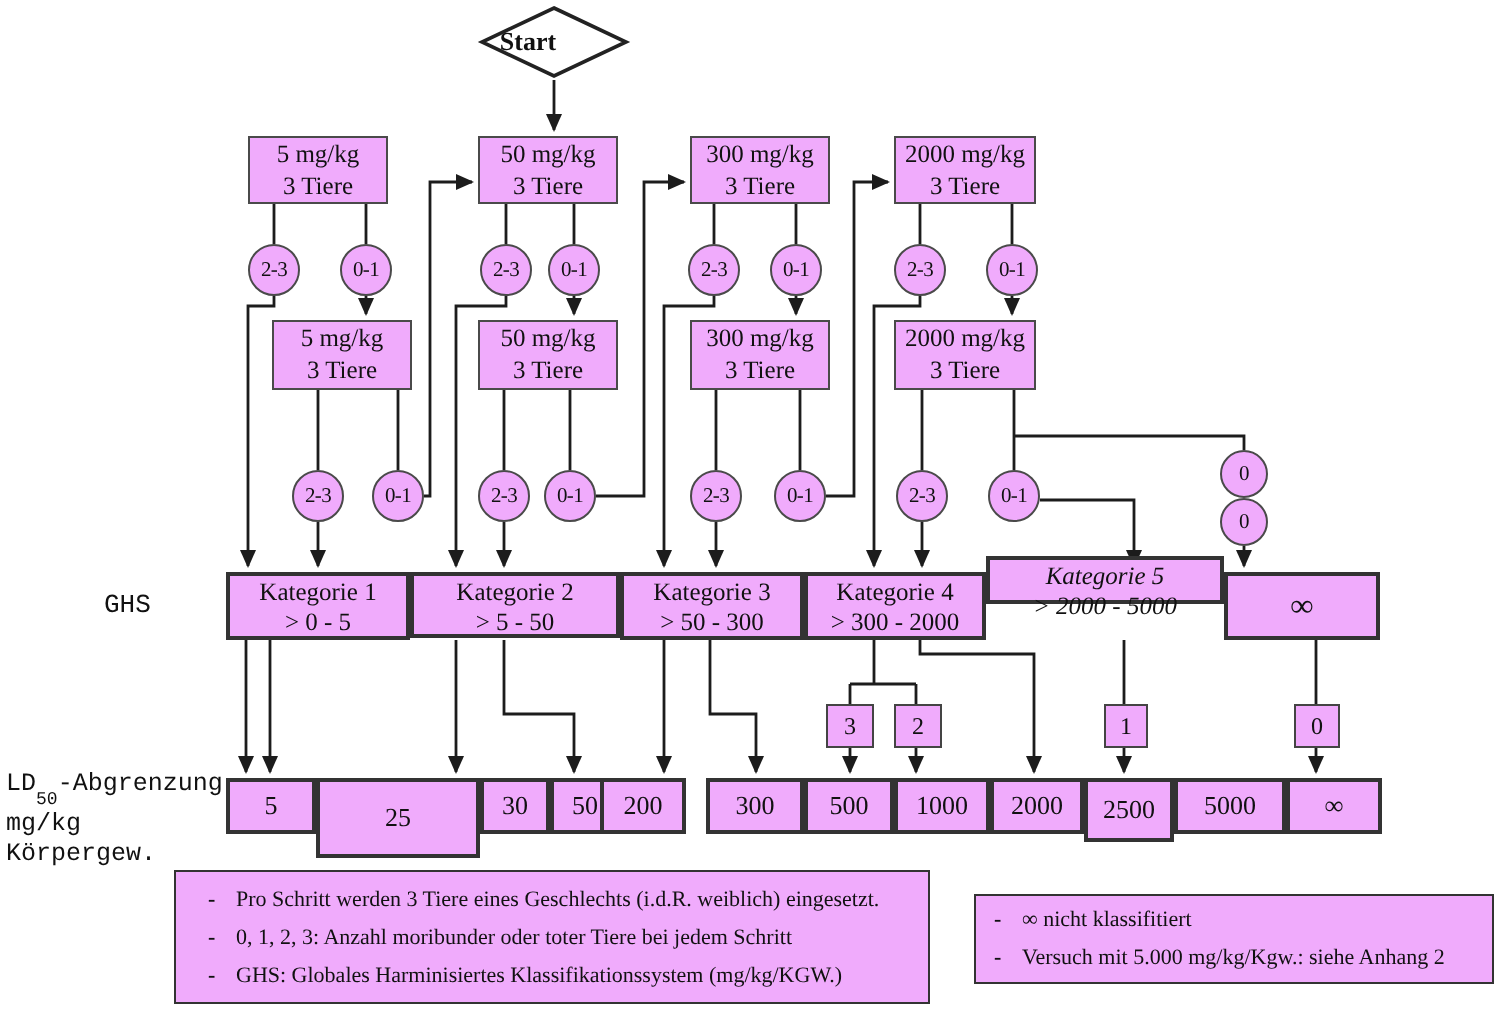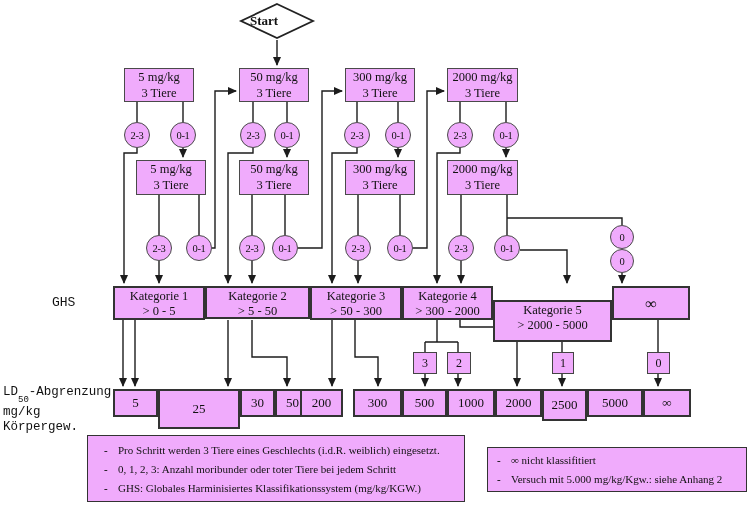--- a/index.html
+++ b/index.html
@@ -162,21 +162,21 @@
     <div>&gt; 5 - 50</div>
   </div>
   <div class="node kat" style="left:310px;top:286px;width:92px;height:34px;">
     <div>Kategorie 3</div>
     <div>&gt; 50 - 300</div>
   </div>
   <div class="node kat" style="left:402px;top:286px;width:91px;height:34px;">
     <div>Kategorie 4</div>
     <div>&gt; 300 - 2000</div>
   </div>
-  <div class="node kat" style="left:493px;top:300px;width:119px;height:42px;">
+  <div class="node kat" style="left:493px;top:278px;width:119px;height:24px;font-style:italic;">
     <div>Kategorie 5</div>
     <div>&gt; 2000 - 5000</div>
   </div>
   <div class="node kat" style="left:612px;top:286px;width:78px;height:34px;">
     <div class="inf">∞</div>
   </div>
 
   <div class="node stepbox" style="left:413px;top:352px;width:24px;height:22px;">3</div>
   <div class="node stepbox" style="left:447px;top:352px;width:24px;height:22px;">2</div>
   <div class="node stepbox" style="left:552px;top:352px;width:22px;height:22px;">1</div>

